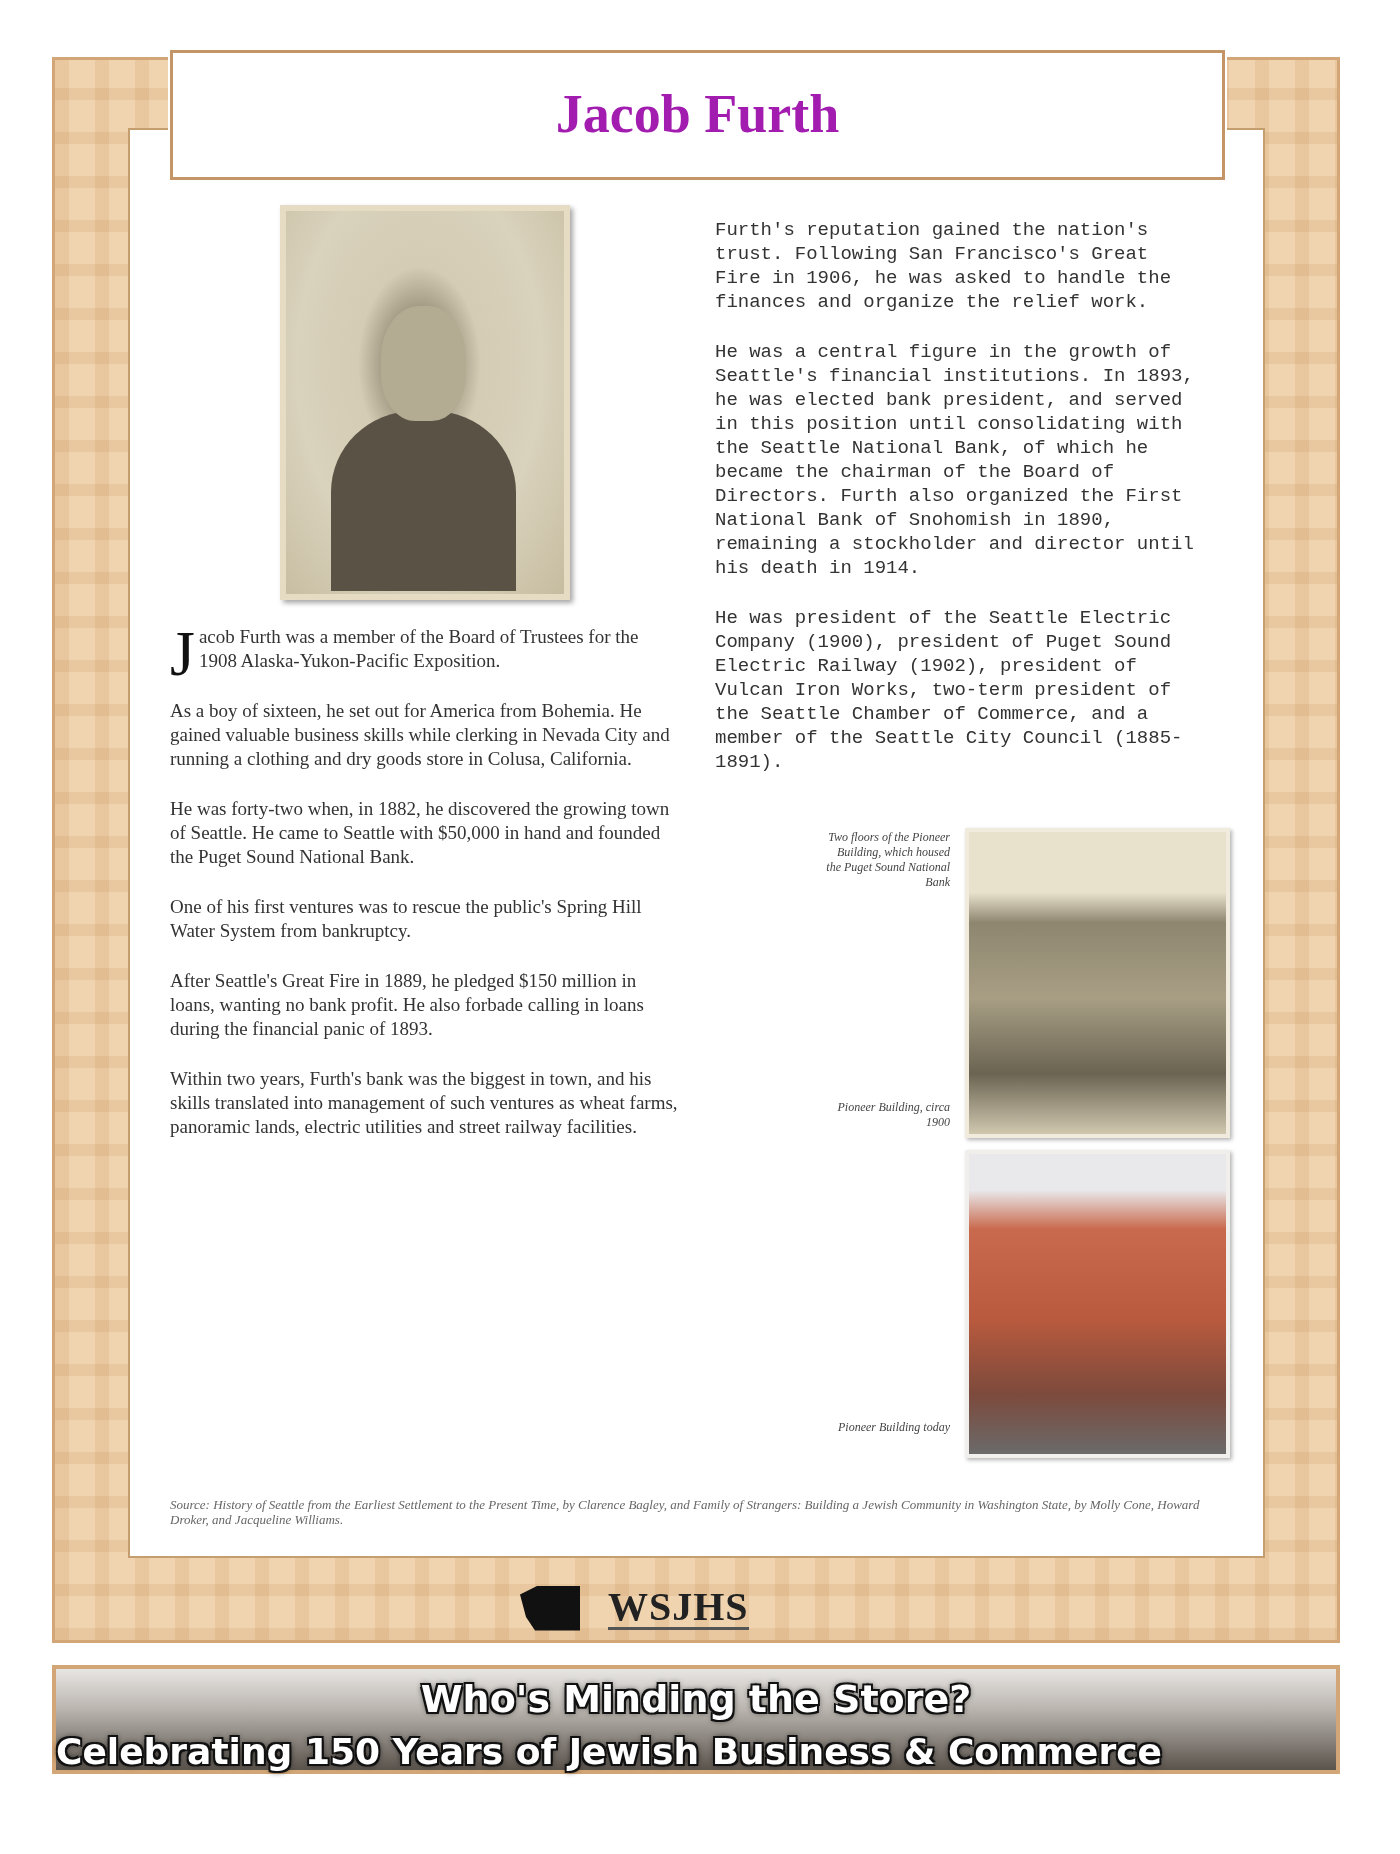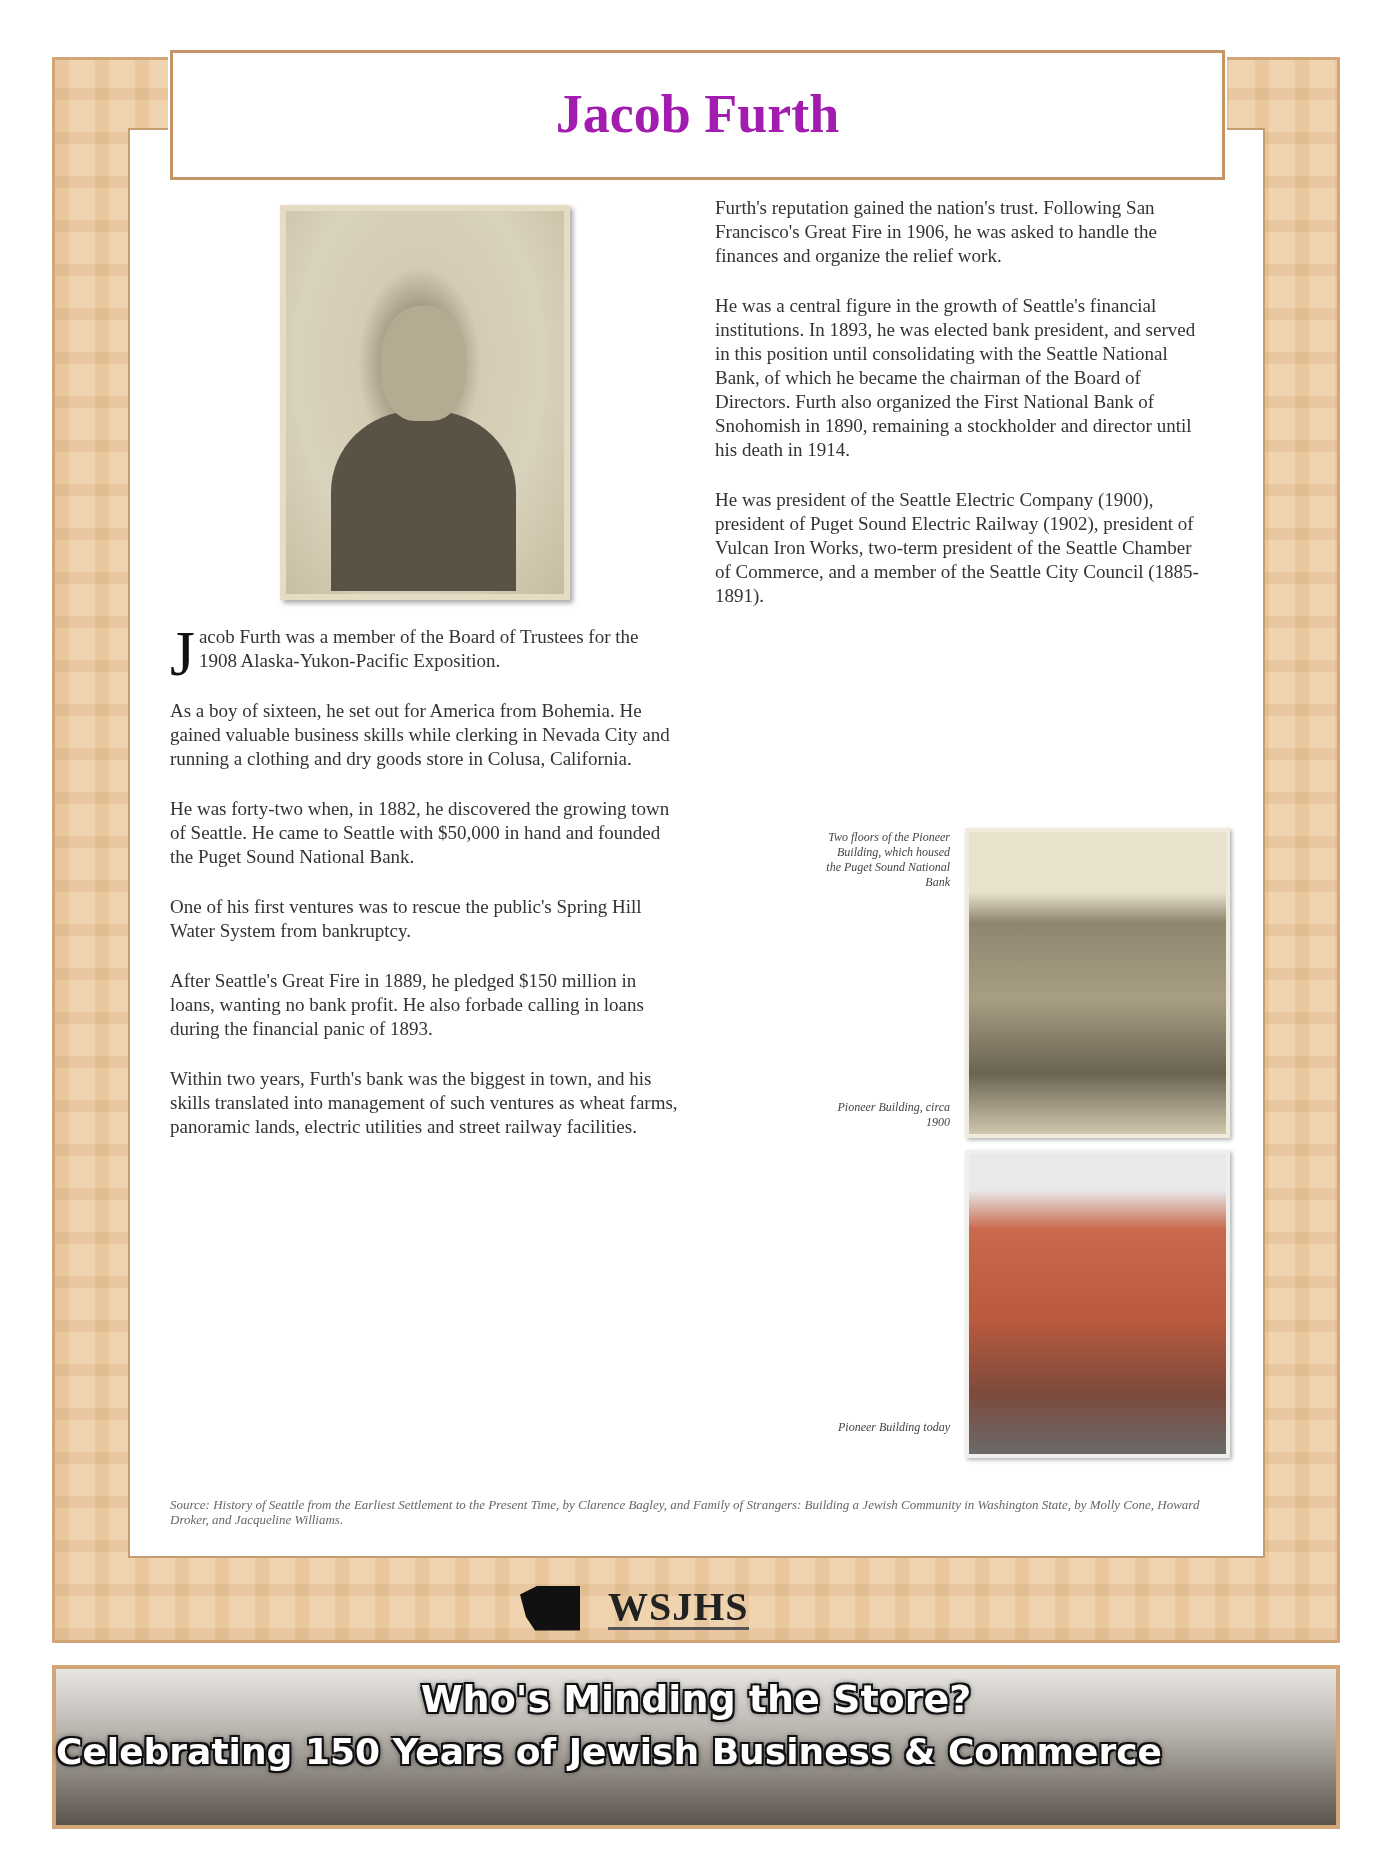--- a/index.html
+++ b/index.html
@@ -12,30 +12,30 @@
     border:3px solid #d2a676; box-sizing:border-box; }
   .inner { position:absolute; left:128px; top:128px; width:1137px; height:1430px; background:#fff; border:2px solid #c59e70; box-sizing:border-box; }
   .title-box { position:absolute; left:170px; top:50px; width:1055px; height:130px; background:#fff; border:3px solid #c49566; box-sizing:border-box; outline:2px solid #fff; }
   .title { position:absolute; left:0; right:0; top:30px; text-align:center; font-size:54px; font-weight:bold; color:#a21caf; }
   .portrait { position:absolute; left:280px; top:205px; width:290px; height:395px; background:radial-gradient(ellipse at 48% 40%, #a59d86 0 18%, #d4ccb4 30%, #d9d2bc 60%, #c6bca0 100%); border:6px solid #e6dcc4; box-shadow:3px 3px 5px rgba(0,0,0,0.35); box-sizing:border-box; }
   .portrait .head { position:absolute; left:95px; top:95px; width:85px; height:115px; border-radius:45% 45% 40% 40%; background:#b4ab93; }
   .portrait .body { position:absolute; left:45px; top:200px; width:185px; height:180px; border-radius:45% 45% 0 0; background:#5a5244; }
   .col { position:absolute; font-size:19px; line-height:24px; color:#333; }
   .col p { margin:0 0 26px 0; }
   .left { left:170px; top:625px; width:510px; }
-  .right { left:715px; top:196px; width:490px; }
+  .right { left:715px; top:218px; width:490px;font-family:Liberation Mono, monospace; }
   .dropcap { float:left; font-size:64px; line-height:54px; margin:2px 4px 0 0; color:#111; }
   .caption { position:absolute; font-size:12px; line-height:15px; text-align:right; color:#444; font-style:italic; }
   .photo1 { position:absolute; left:965px; top:828px; width:265px; height:310px; background:linear-gradient(180deg,#e8e2cc 0 20%, #8f8670 30%, #a79e84 55%, #6b6452 80%, #cfc7ae 100%); border:4px solid #f0ebdc; box-shadow:2px 2px 4px rgba(0,0,0,0.3); box-sizing:border-box; }
   .photo2 { position:absolute; left:965px; top:1150px; width:265px; height:308px; background:linear-gradient(180deg,#e9e9ec 0 12%, #c96a4e 25%, #b95a3e 55%, #7d4a3c 80%, #6a6a6a 100%); border:4px solid #f0efec; box-shadow:2px 2px 4px rgba(0,0,0,0.3); box-sizing:border-box; }
   .source { position:absolute; left:170px; top:1497px; width:1060px; font-size:13px; line-height:15px; color:#666; font-style:italic; }
   .logo { position:absolute; left:520px; top:1582px; height:52px; display:flex; align-items:center; gap:28px; }
   .wa-map { width:60px; height:45px; background:#111; clip-path:polygon(0 20%, 30% 0, 100% 0, 100% 100%, 25% 100%, 10% 70%); position:relative; }
   .logo-text { font-size:40px; font-weight:bold; color:#222; letter-spacing:1px; border-bottom:3px solid #555; line-height:40px; }
-  .banner { position:absolute; left:52px; top:1665px; width:1288px; height:164px; border:4px solid #d2a676; box-sizing:border-box; background:linear-gradient(180deg,#e8e6e4 0%, #b9b4ae 40%, #5a534c 100%); }
+  .banner { position:absolute; left:52px; top:1665px; width:1288px; height:109px; border:4px solid #d2a676; box-sizing:border-box; background:linear-gradient(180deg,#e8e6e4 0%, #b9b4ae 40%, #5a534c 100%); }
   .banner .l1 { position:absolute; left:0; right:0; top:8px; text-align:center; font-family:"DejaVu Sans", sans-serif; font-weight:bold; font-size:38px; color:#fff; text-shadow:-2px -2px 0 #111, 2px -2px 0 #111, -2px 2px 0 #111, 2px 2px 0 #111, 0 0 6px #000; }
   .banner .l2 { position:absolute; left:0; right:0; top:62px; text-align:left; font-family:"DejaVu Sans", sans-serif; font-weight:bold; font-size:36px; color:#fff; text-shadow:-2px -2px 0 #111, 2px -2px 0 #111, -2px 2px 0 #111, 2px 2px 0 #111, 0 0 6px #000; }
 </style>
 </head>
 <body>
 
 <div class="frame"></div>
 <div class="inner"></div>
 
 <div class="title-box">

